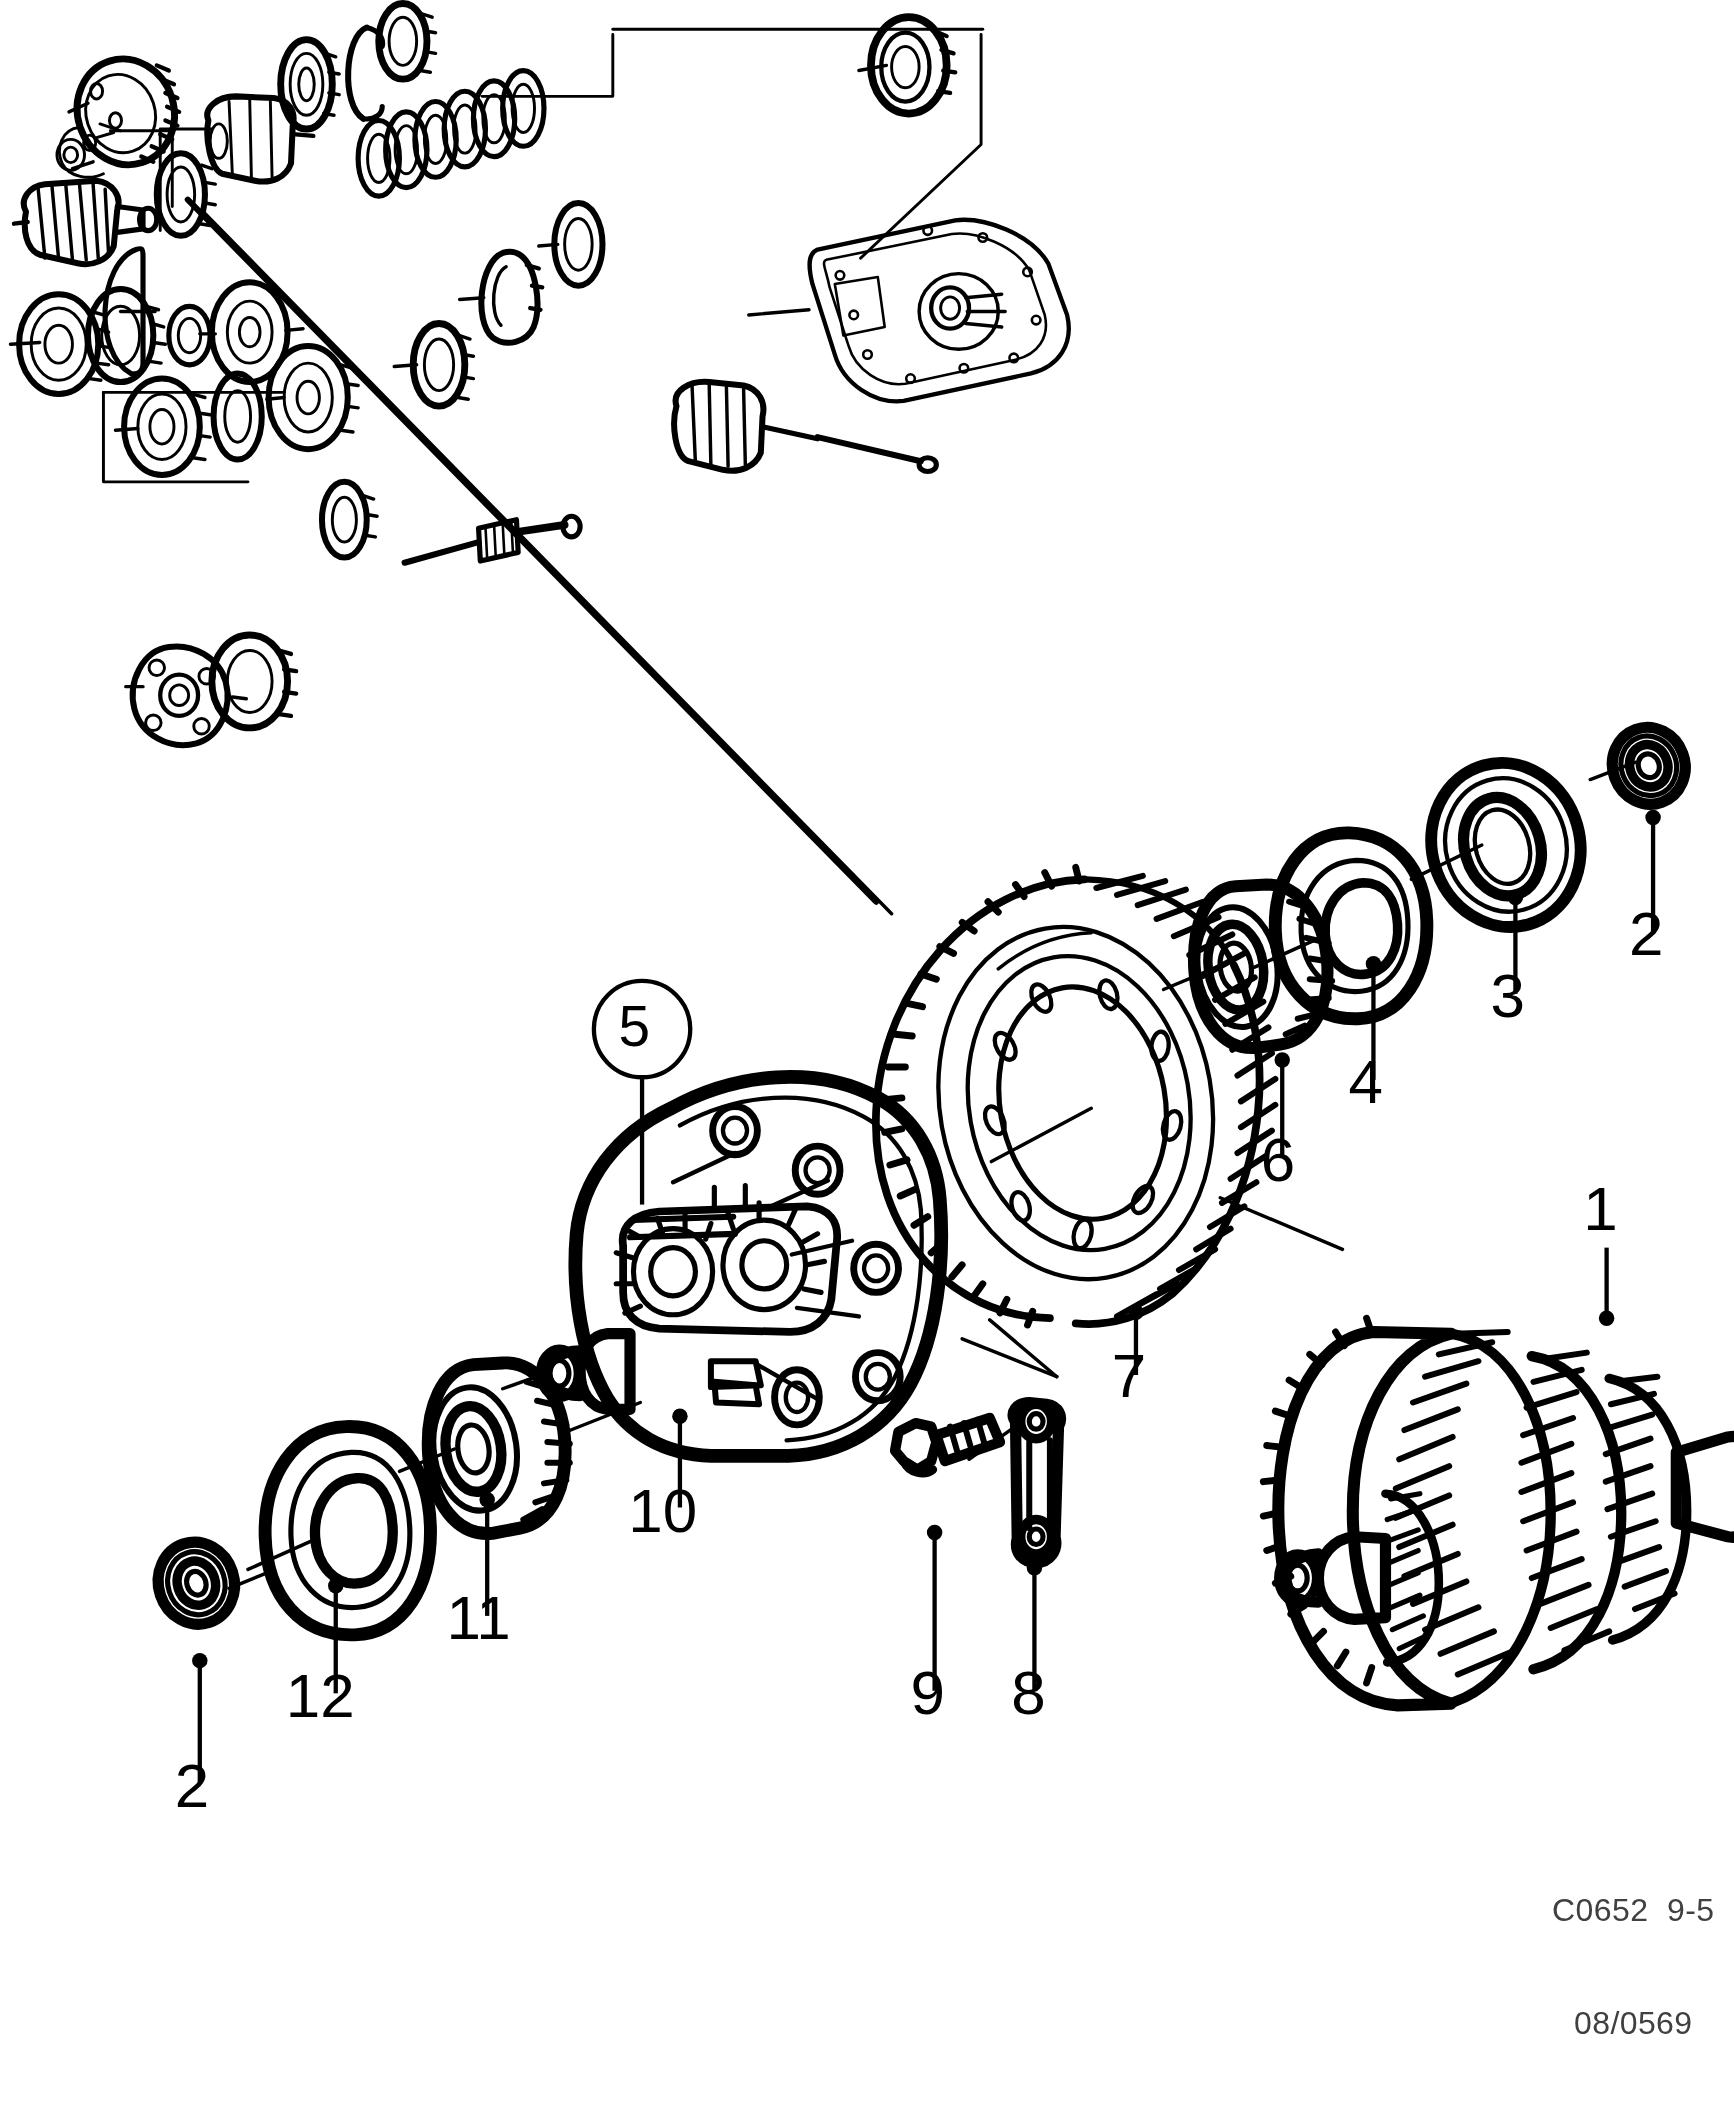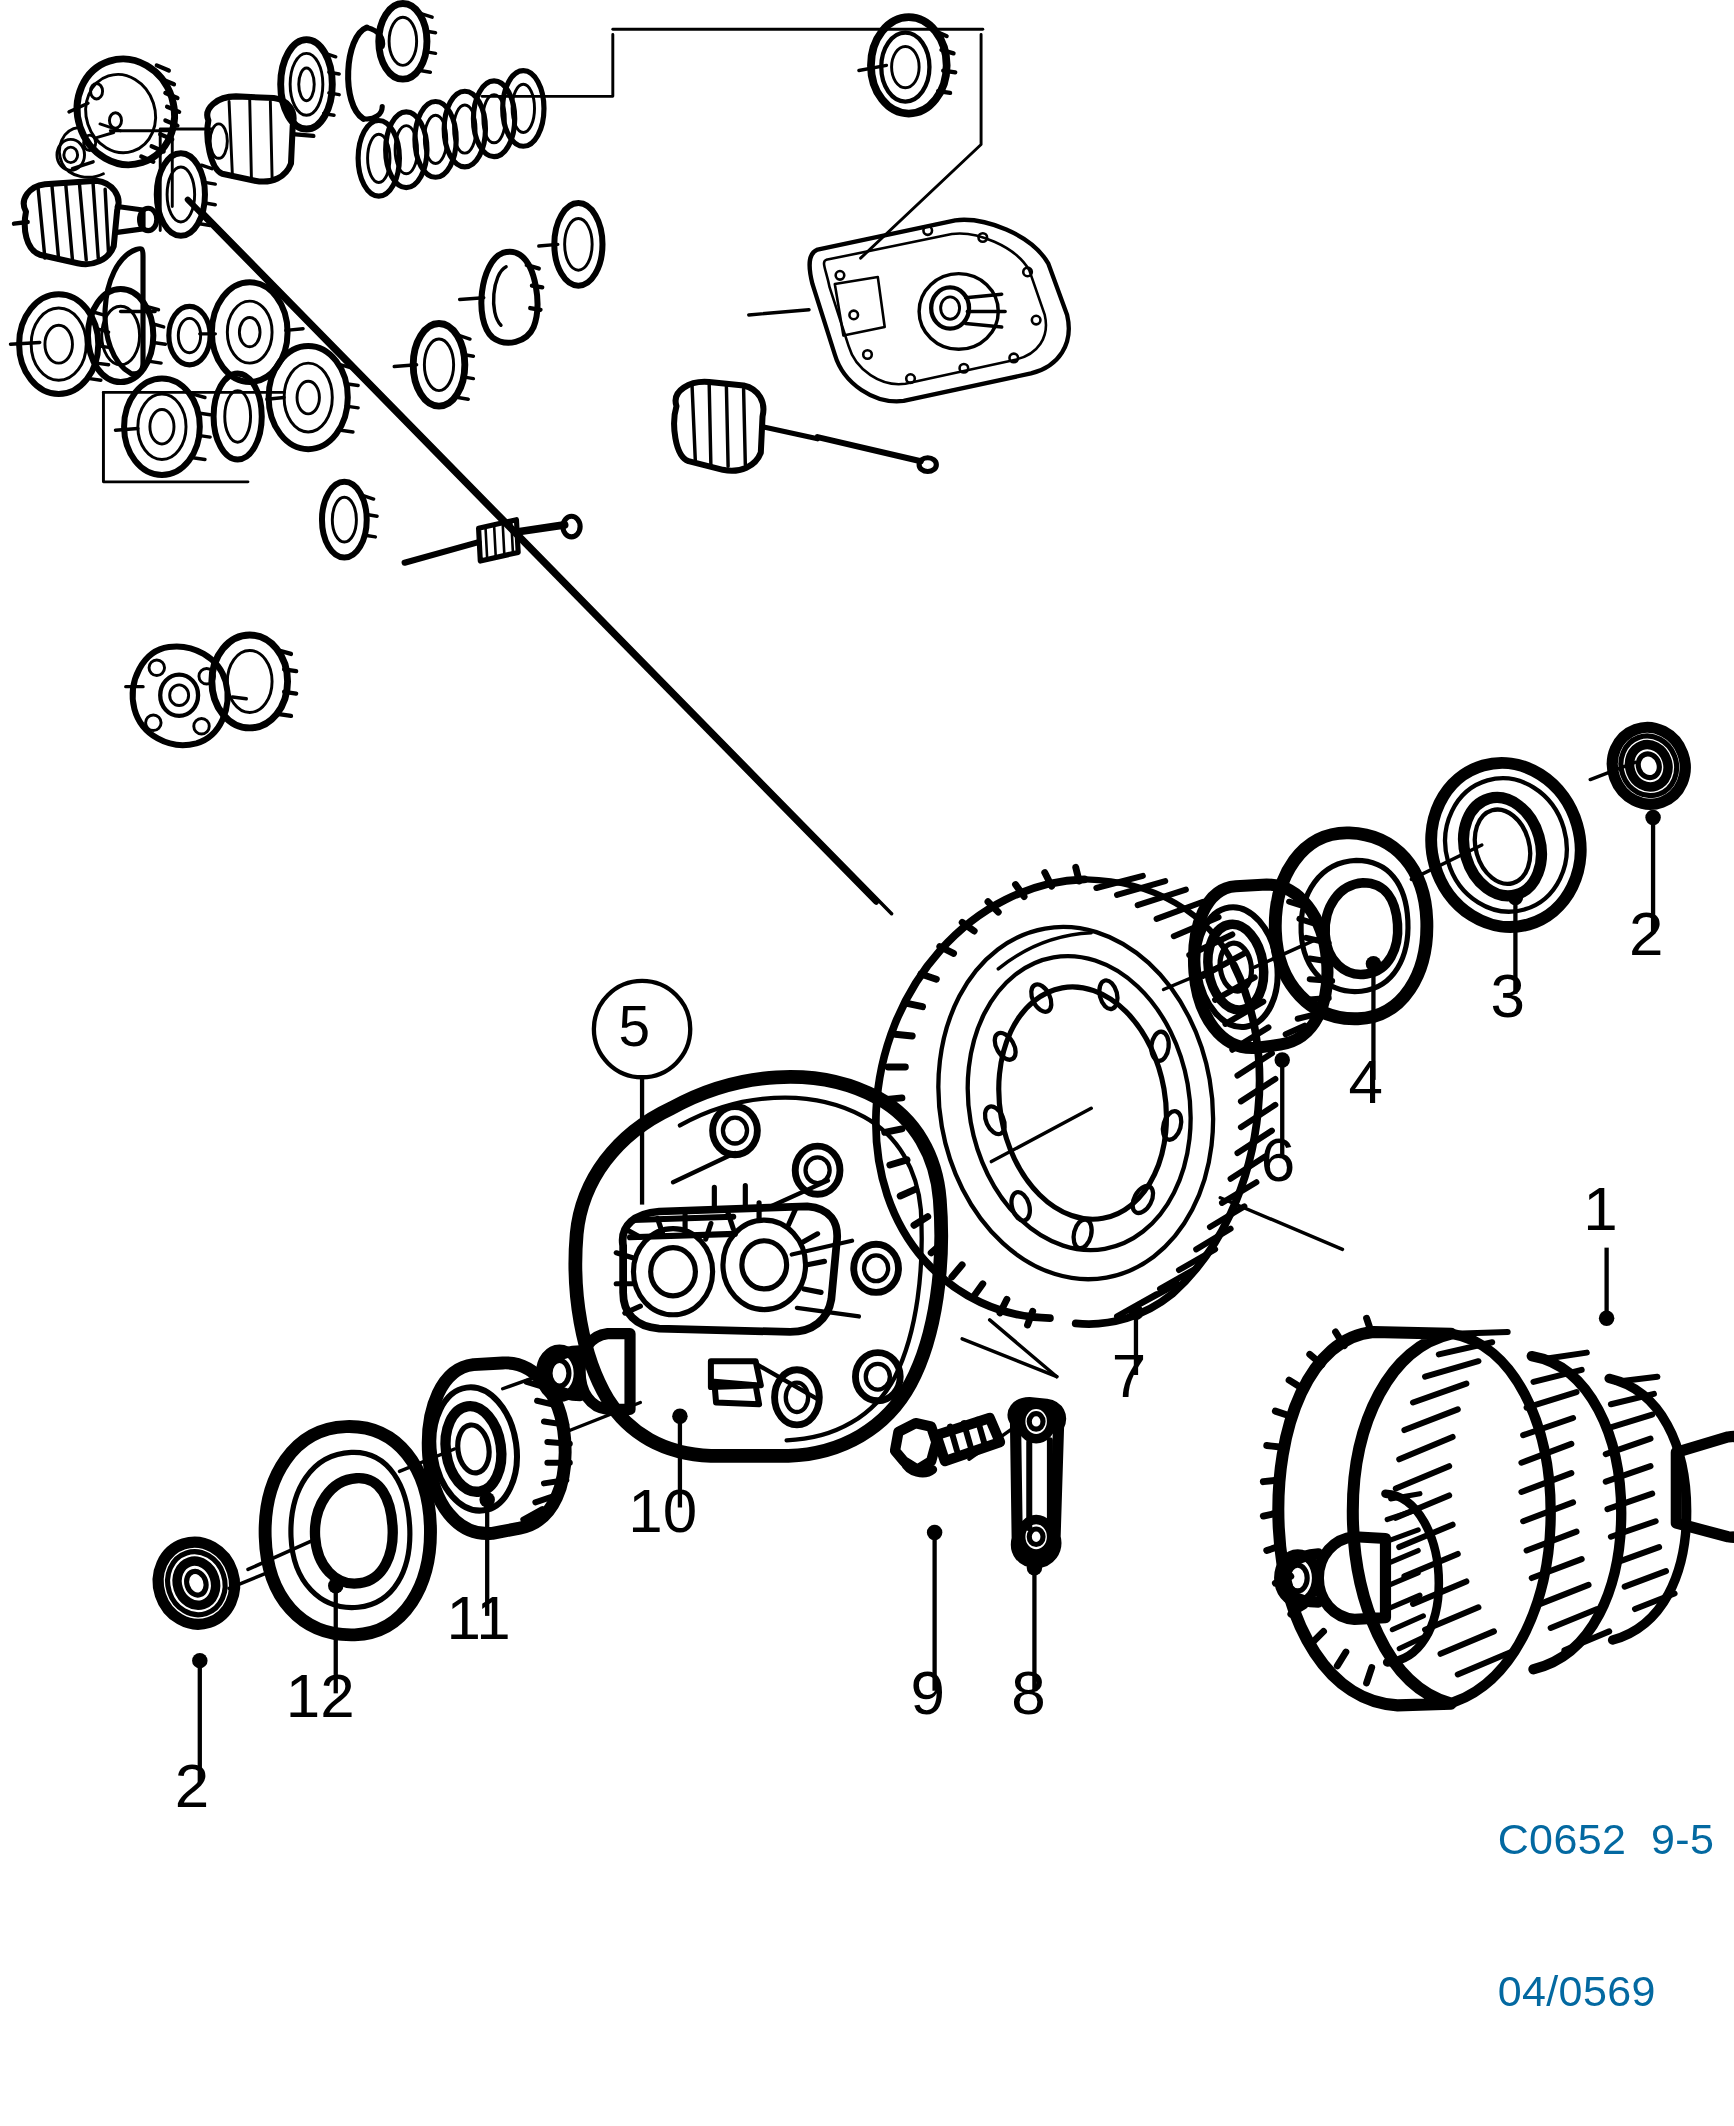--- a/index.html
+++ b/index.html
@@ -24,26 +24,26 @@
     left: 0;
     top: 0;
     width: 1735px;
     height: 2127px;
     display: block;
   }
   .footer-block {
     position: absolute;
     right: 20.6px;
     bottom: 8.6px;
-    text-align: left;
+    text-align: center;
     line-height: 1.18;
-    font-size: 43px;
+    font-size: 32px;
     letter-spacing: 0.4px;
     font-family: "Liberation Sans", sans-serif;
-    color: #0369a1;
+    color: #404040;
     white-space: pre;
   }
   .footer-line { display: block; }
 </style>
 </head>
 <body>
 
 <div id="page">
 
   <svg id="diagram-svg" viewBox="0 0 2016 2472" xmlns="http://www.w3.org/2000/svg">
@@ -646,17 +646,17 @@
           <line x1="232" y1="2073" x2="232" y2="1932" stroke="#000" stroke-width="5"></line>
           <circle cx="232" cy="1930" r="9" fill="#000"></circle>
           <text x="223" y="2100" text-anchor="middle" font-family="&quot;Liberation Sans&quot;, sans-serif" font-size="72" fill="#000">2</text>
         </g>
       </g>
 
   </svg>
 
   <div class="footer-block">
     <span class="footer-line">C0652  9-5</span>
-    <span class="footer-line">04/0569</span>
+    <span class="footer-line">08/0569</span>
   </div>
 
 </div>
 
 
 </body></html>

